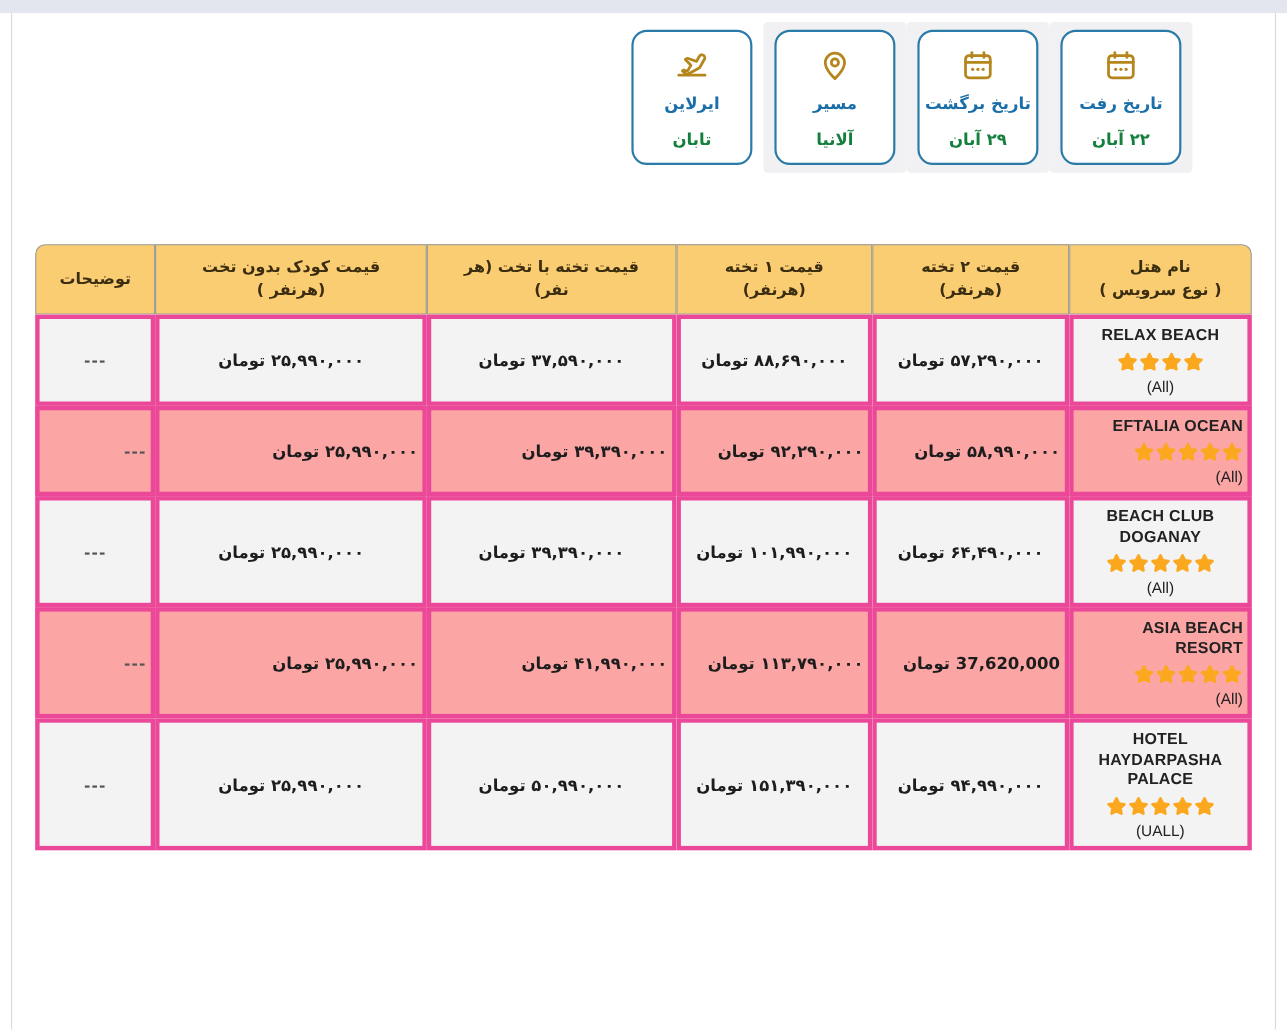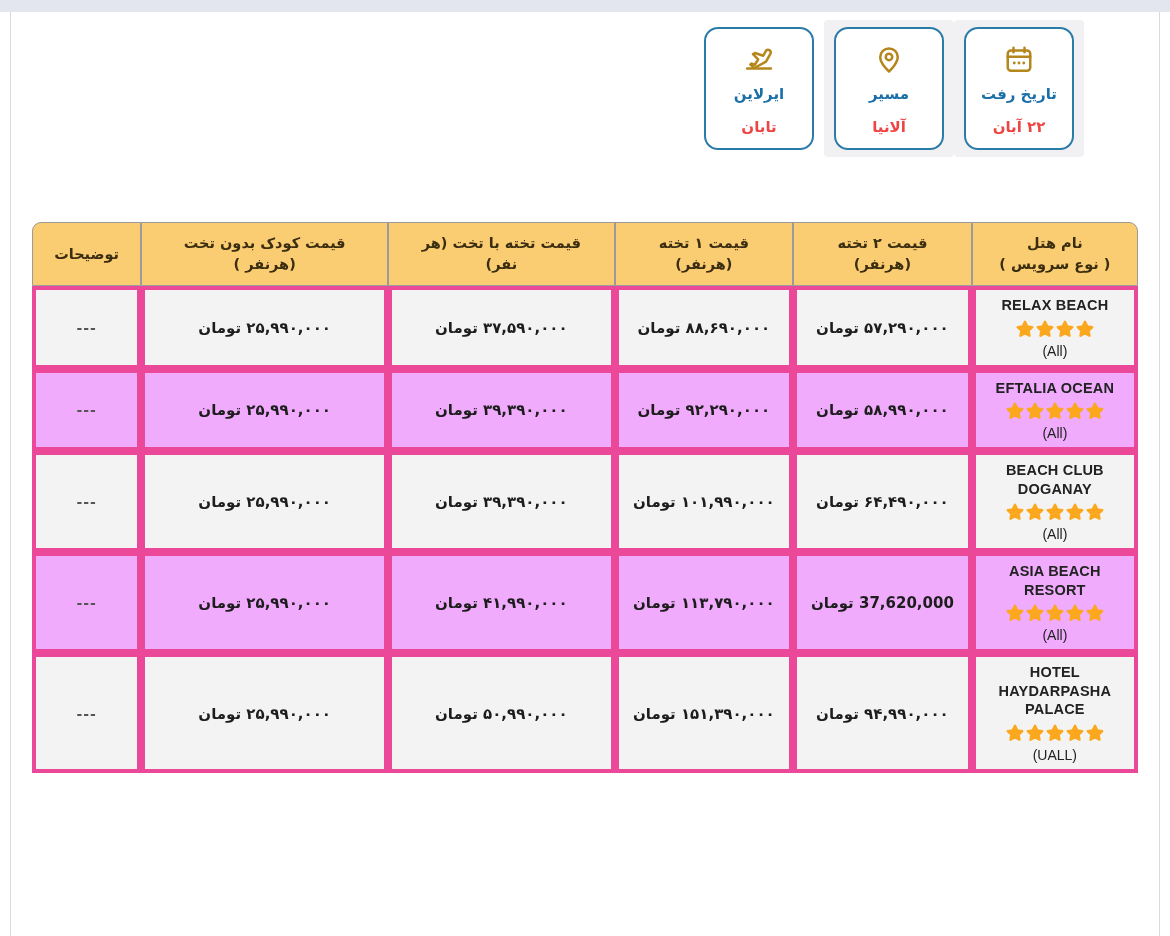--- a/index.html
+++ b/index.html
@@ -95,21 +95,21 @@
     font-size: 15px;
     font-weight: bold;
     color: #1a6fa8;
     text-align: center;
     line-height: 1.2;
   }
   .card-value {
     margin-top: 15px;
     font-size: 15px;
     font-weight: bold;
-    color: #ef4444;
+    color: #15803d;
     text-align: center;
     line-height: 1.2;
   }
 
   
   .table-area {
     position: absolute;
     top: 210px;
     right: 20px;
     width: 1106px;
@@ -140,21 +140,21 @@
     border-top-left-radius: 9px;
   }
   table.price-table td {
     border: 4px solid #ec4899;
     text-align: center;
     vertical-align: middle;
     box-sizing: border-box;
     padding: 6px 4px;
   }
   tbody tr.odd td { background: #f3f3f3; }
-  tbody tr.even td { background: #f0abfc; }
+  tbody tr.even td { background: #fca5a5; text-align: right; }
 
   .col-hotel   { width: 163px; }
   .col-p2      { width: 175px; }
   .col-p1      { width: 175px; }
   .col-childbed{ width: 222px; }
   .col-childno { width: 242px; }
   .col-desc    { width: 107px; }
 
   .hotel-cell {
     padding: 8px 4px;
@@ -213,20 +213,37 @@
               <path d="M3 9.7h18"></path>
               <path d="M7.6 2.6v3.6"></path>
               <path d="M16.4 2.6v3.6"></path>
               <circle cx="8.2" cy="14.8" r="1.15" fill="#b5861b" stroke="none"></circle>
               <circle cx="12" cy="14.8" r="1.15" fill="#b5861b" stroke="none"></circle>
               <circle cx="15.8" cy="14.8" r="1.15" fill="#b5861b" stroke="none"></circle>
             </svg>
           </div>
           <div class="card-title">تاریخ رفت</div>
           <div class="card-value">۲۲ آبان</div>
+        </div>
+      </div>
+      <div class="card-wrap shaded">
+        <div class="summary-card">
+          <div class="card-icon">
+            <svg width="30" height="31" viewBox="0 0 24 24" fill="none" stroke="#b5861b" stroke-width="2" stroke-linecap="round" stroke-linejoin="round">
+              <rect x="3" y="4.8" width="18" height="16.2" rx="2.6"></rect>
+              <path d="M3 9.7h18"></path>
+              <path d="M7.6 2.6v3.6"></path>
+              <path d="M16.4 2.6v3.6"></path>
+              <circle cx="8.2" cy="14.8" r="1.15" fill="#b5861b" stroke="none"></circle>
+              <circle cx="12" cy="14.8" r="1.15" fill="#b5861b" stroke="none"></circle>
+              <circle cx="15.8" cy="14.8" r="1.15" fill="#b5861b" stroke="none"></circle>
+            </svg>
+          </div>
+          <div class="card-title">تاریخ برگشت</div>
+          <div class="card-value">۲۹ آبان</div>
         </div>
       </div>
       <div class="card-wrap shaded">
         <div class="summary-card">
           <div class="card-icon">
             <svg width="30" height="32" viewBox="0 0 24 24" fill="none" stroke="#b5861b" stroke-width="2" stroke-linecap="round" stroke-linejoin="round">
               <path d="M12 22s7-6.2 7-11.5A7 7 0 0 0 5 10.5C5 15.8 12 22 12 22z"></path>
               <circle cx="12" cy="10.3" r="2.6"></circle>
             </svg>
           </div>

